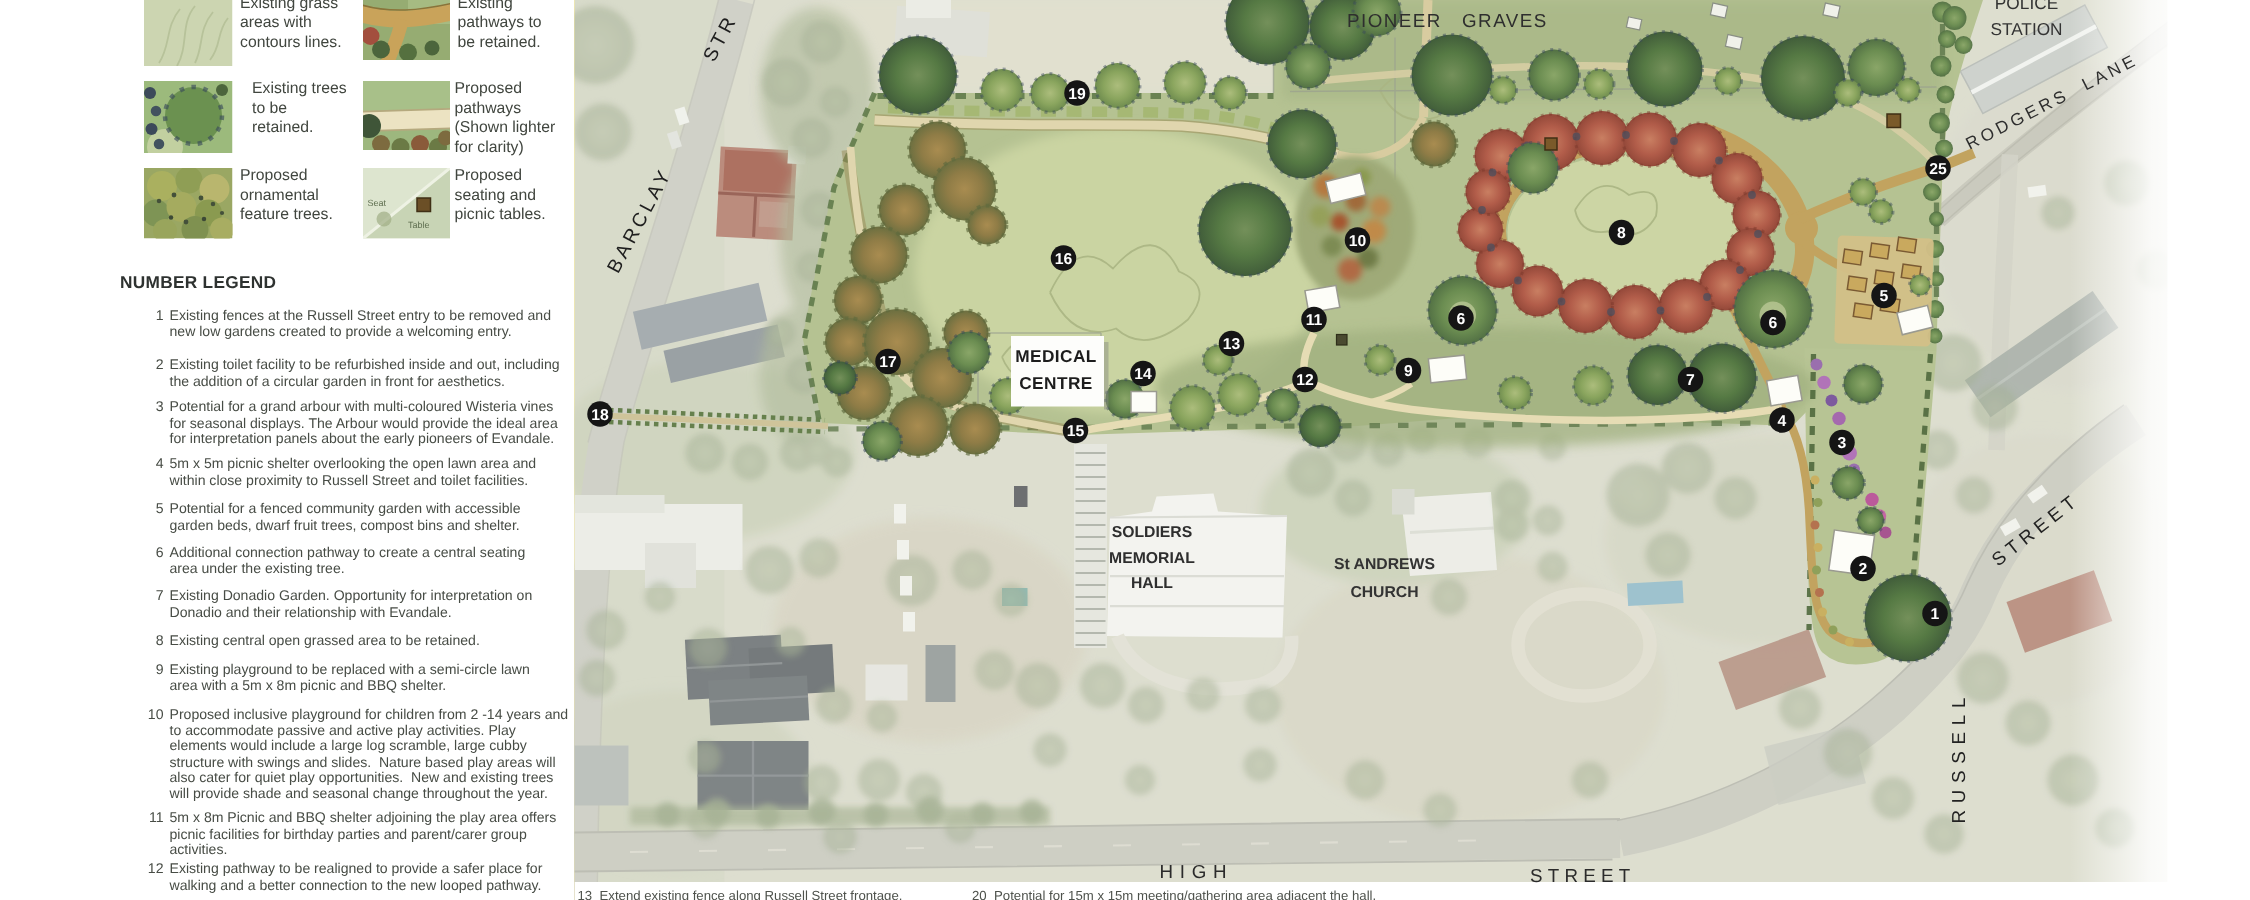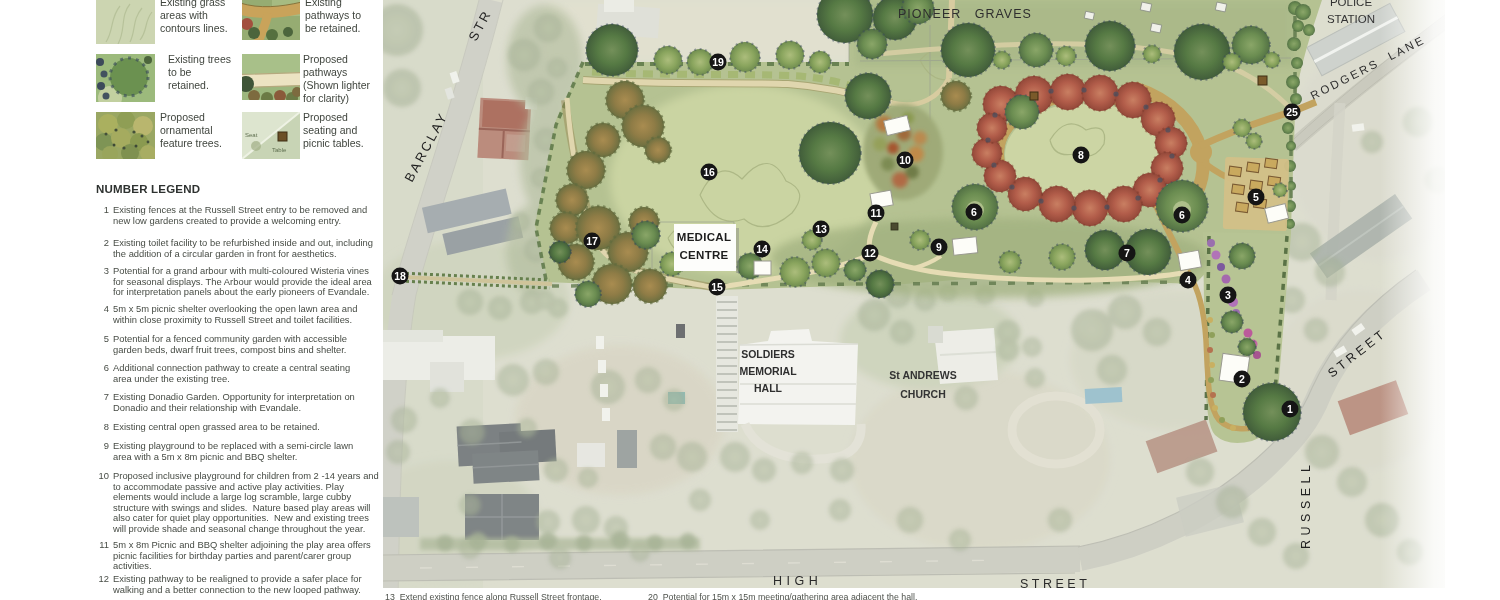--- a/index.html
+++ b/index.html
@@ -91,21 +91,21 @@
 
 <div class="lt" style="left:160px;top:-4px">Existing grass<br>areas with<br>contours lines.</div>
 <div class="lt" style="left:305px;top:-4px">Existing<br>pathways to<br>be retained.</div>
 
 <div class="lt" style="left:168px;top:53px">Existing trees<br>to be<br>retained.</div>
 <div class="lt" style="left:303px;top:53px">Proposed<br>pathways<br>(Shown lighter<br>for clarity)</div>
 
 <div class="lt" style="left:160px;top:111px">Proposed<br>ornamental<br>feature trees.</div>
 <div class="lt" style="left:303px;top:111px">Proposed<br>seating and<br>picnic tables.</div>
 
-<div style="position:absolute;left:96px;top:183px;font-weight:bold;font-size:11.5px;color:#2e3230;letter-spacing:.2px">NUMBER LEGEND</div>
+<div style="position:absolute;left:80px;top:183px;font-weight:bold;font-size:11.5px;color:#2e3230;letter-spacing:.2px">NUMBER LEGEND</div>
 
 <div class="it" style="left:113px;top:205px"><b>1</b>Existing fences at the Russell Street entry to be removed and<br>new low gardens created to provide a welcoming entry.</div>
 <div class="it" style="left:113px;top:238px"><b>2</b>Existing toilet facility to be refurbished inside and out, including<br>the addition of a circular garden in front for aesthetics.</div>
 <div class="it" style="left:113px;top:266px"><b>3</b>Potential for a grand arbour with multi-coloured Wisteria vines<br>for seasonal displays. The Arbour would provide the ideal area<br>for interpretation panels about the early pioneers of Evandale.</div>
 <div class="it" style="left:113px;top:304px"><b>4</b>5m x 5m picnic shelter overlooking the open lawn area and<br>within close proximity to Russell Street and toilet facilities.</div>
 <div class="it" style="left:113px;top:334px"><b>5</b>Potential for a fenced community garden with accessible<br>garden beds, dwarf fruit trees, compost bins and shelter.</div>
 <div class="it" style="left:113px;top:363px"><b>6</b>Additional connection pathway to create a central seating<br>area under the existing tree.</div>
 <div class="it" style="left:113px;top:392px"><b>7</b>Existing Donadio Garden. Opportunity for interpretation on<br>Donadio and their relationship with Evandale.</div>
 <div class="it" style="left:113px;top:422px"><b>8</b>Existing central open grassed area to be retained.</div>
 <div class="it" style="left:113px;top:441px"><b>9</b>Existing playground to be replaced with a semi-circle lawn<br>area with a 5m x 8m picnic and BBQ shelter.</div>

